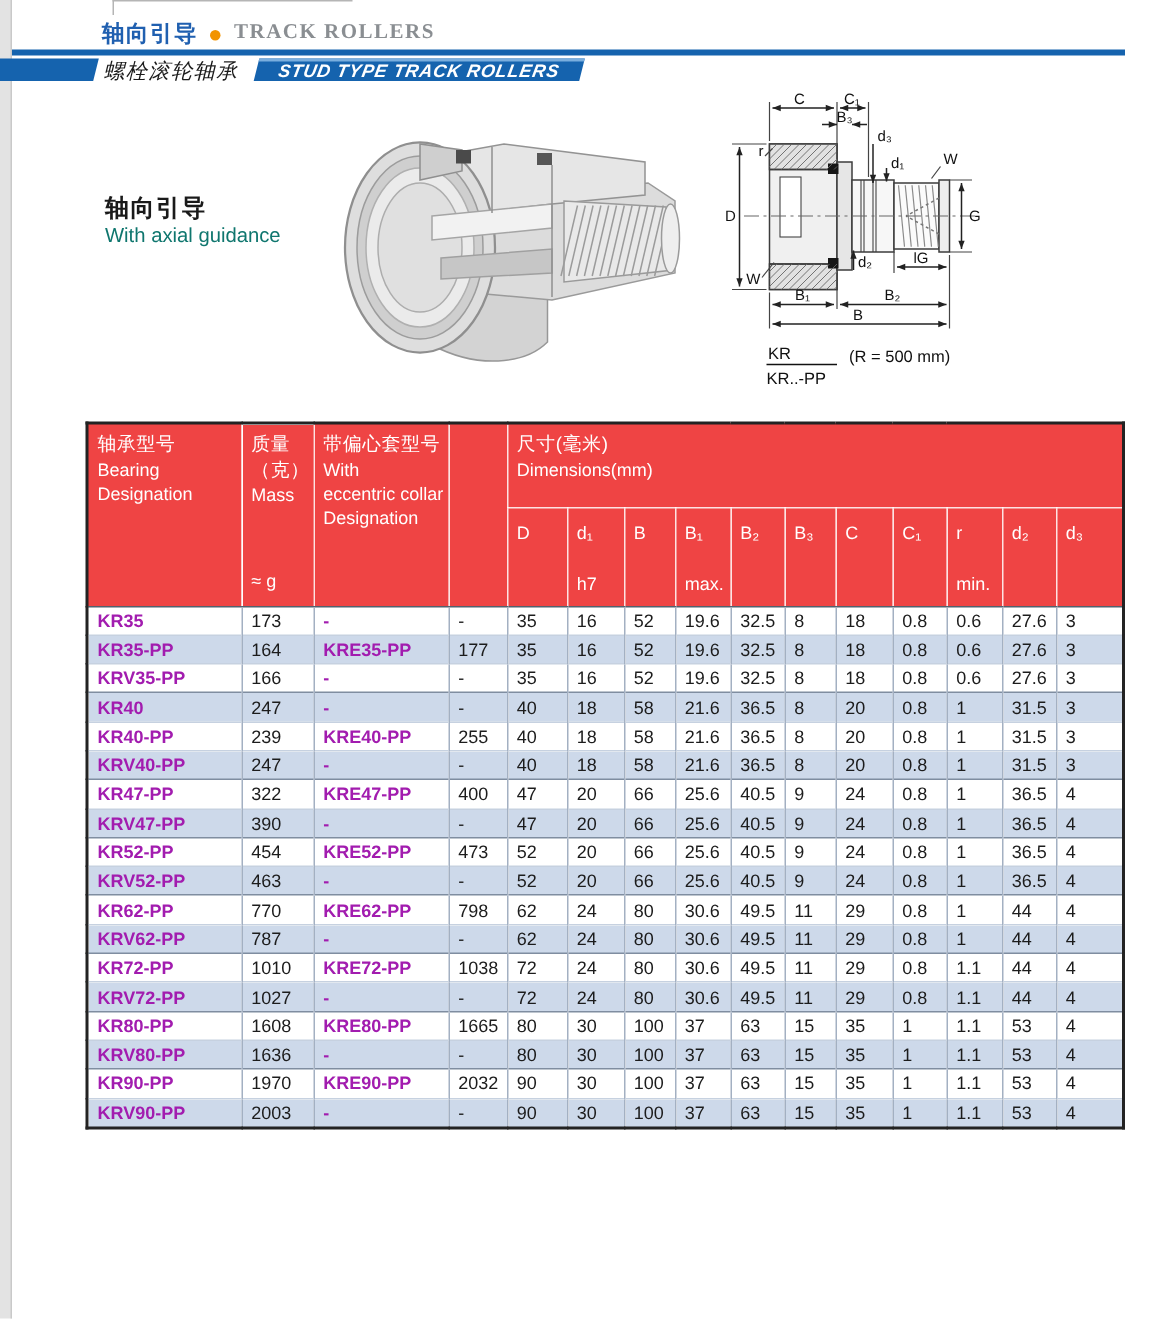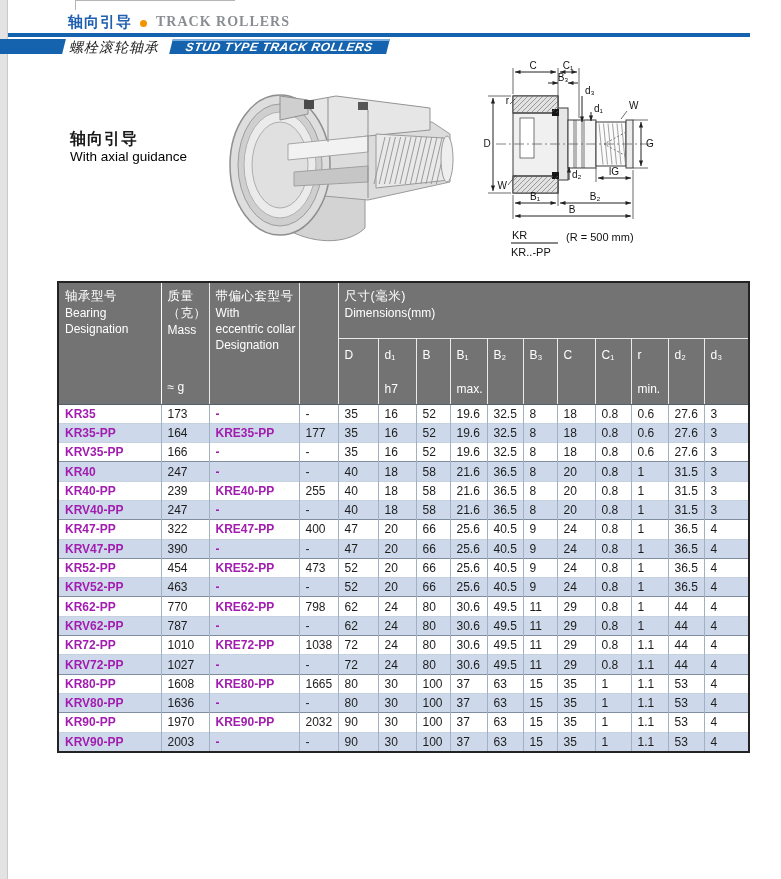--- a/index.html
+++ b/index.html
@@ -19,32 +19,32 @@
             font-size:14px;font-weight:bold;color:#8a8e92;letter-spacing:1px;}
   .blue-rule{position:absolute;left:8px;top:33px;width:742px;height:4px;background:#1563ae;}
   .band-bar{position:absolute;left:-4px;top:39px;width:68px;height:15px;background:#1563ae;transform:skewX(-14deg);}
   .subtitle-zh{position:absolute;left:69px;top:39px;font-size:14px;font-weight:normal;font-style:italic;color:#1a1a1a;letter-spacing:1px;}
   .ribbon{position:absolute;left:171px;top:39px;width:217px;height:15px;background:#1563ae;transform:skewX(-14deg);
           border-top:2px solid #79aede;box-sizing:border-box;}
   .ribbon span{display:block;text-align:center;font-size:12px;line-height:12px;font-weight:bold;font-style:italic;
           color:#ffffff;letter-spacing:0.6px;transform:skewX(4deg);}
   
   .intro-zh{position:absolute;left:70px;top:129px;font-size:16px;font-weight:bold;color:#1a1a1a;letter-spacing:1px;text-align:right;}
-  .intro-en{position:absolute;left:70px;top:149px;font-size:13.5px;color:#000000;}
+  .intro-en{position:absolute;left:70px;top:149px;font-size:13.5px;color:#0f766e;}
 
   .photo-svg{position:absolute;left:218px;top:80px;}
   .diagram-svg{position:absolute;left:478px;top:56px;}
   .dim-label{font-size:10px;fill:#111;font-family:"Liberation Sans","DejaVu Sans",sans-serif;}
   .cap-label{font-size:11px;fill:#111;font-family:"Liberation Sans","DejaVu Sans",sans-serif;}
 
   
   table.spec{position:absolute;left:57px;top:281px;width:693px;border-collapse:collapse;table-layout:fixed;
              background:#fff;border:2px solid #232323;}
   table.spec th,table.spec td{font-weight:normal;}
-  thead th{background:#737373;color:#ffffff;text-align:left;vertical-align:top;
+  thead th{background:#ef4444;color:#ffffff;text-align:left;vertical-align:top;
            padding:5px 2px 0 6px;font-size:12px;line-height:1.35;border-left:1px solid rgba(255,255,255,0.85);}
   thead tr.hrowA th:first-child{border-left:none;}
   thead th .zh{font-size:12.5px;letter-spacing:0.5px;}
   thead th.rel{position:relative;}
   thead th .bottom-unit{position:absolute;left:6px;bottom:8px;}
   thead tr.hrowA{height:56px;}
   thead tr.hrowB{height:34px;}
   thead tr.hrowB th{border-bottom:none;padding-top:8px;}
   thead tr.hrowC{height:32px;}
   thead tr.hrowC th{vertical-align:bottom;padding-bottom:6px;border-top:none;margin-left:32px;}

